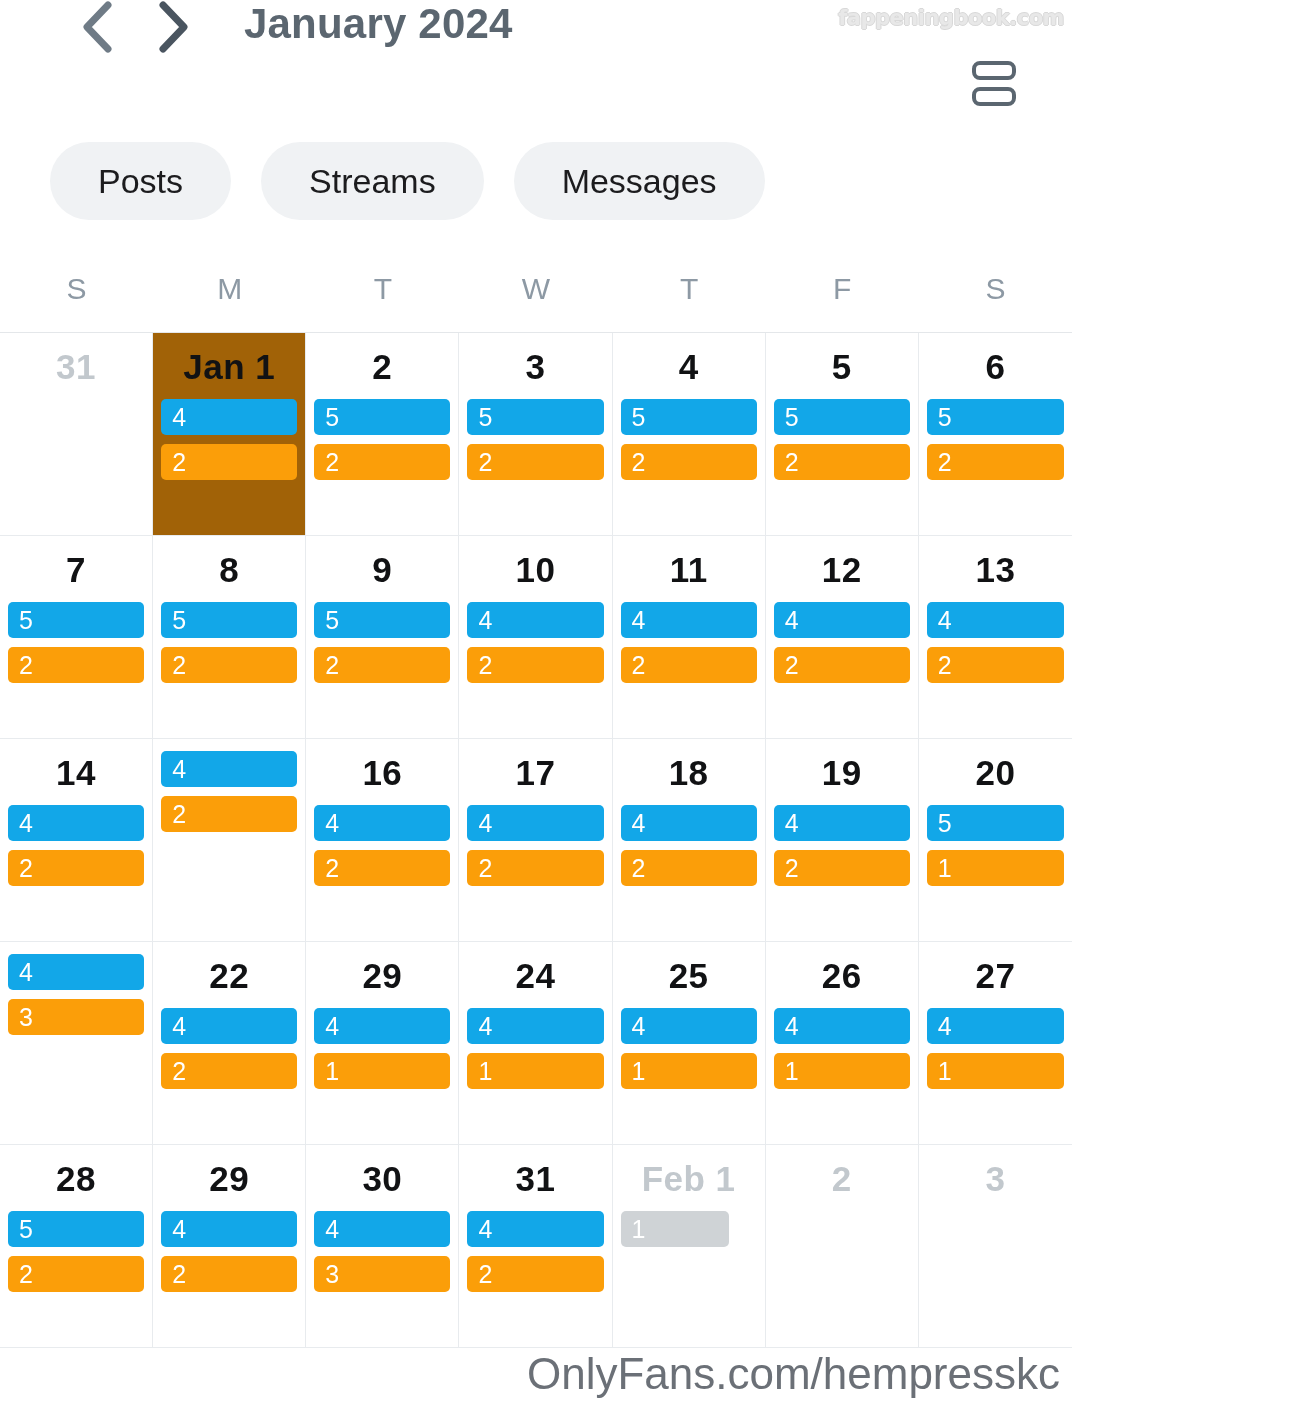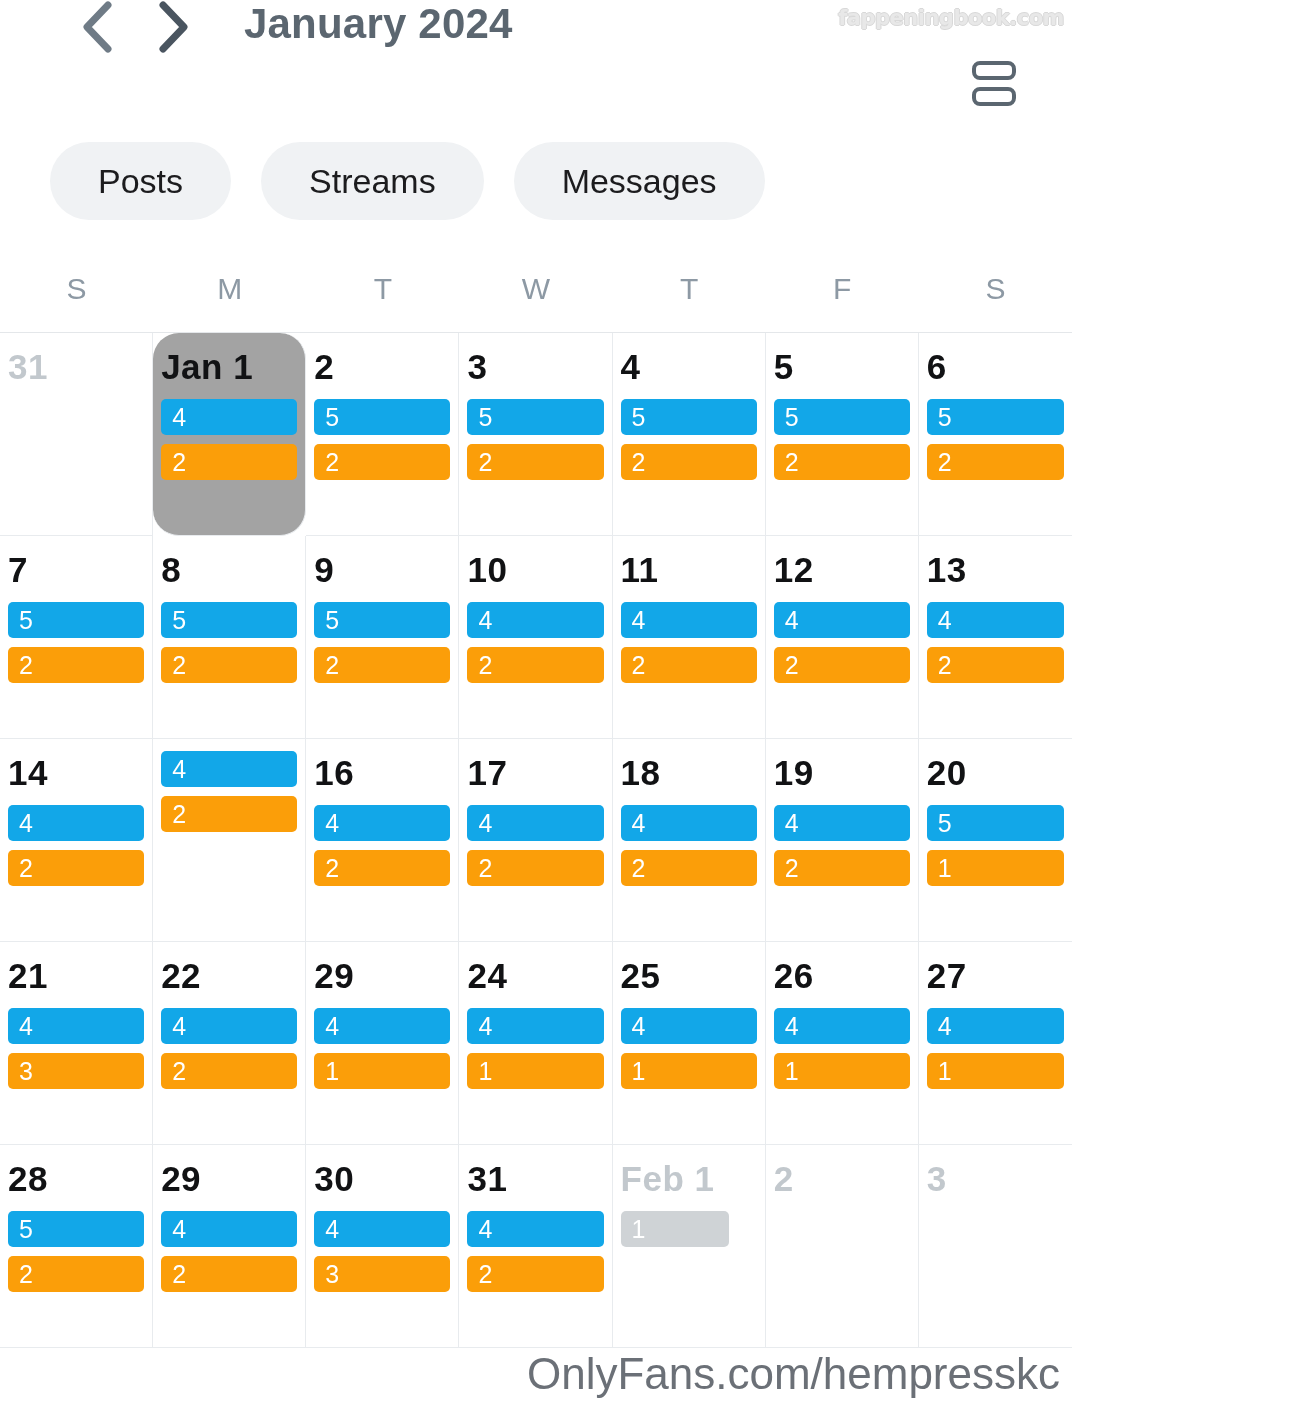--- a/index.html
+++ b/index.html
@@ -119,22 +119,23 @@
     grid-template-columns: repeat(7, 1fr);
   }
   .cell {
     position: relative;
     height: 203px;
     border-right: 1px solid #e8ebee;
     border-bottom: 1px solid #e8ebee;
     padding: 0 8px;
   }
   .cell:nth-child(7n) { border-right: none; }
-  .cell.highlight { background: #a3a3a3; border-radius: 26px; }
+  .cell.highlight { background: #a16207; }
   .daynum {
+    text-align: center;
     font-size: 35px;
     font-weight: bold;
     color: #111214;
     padding-top: 14px;
     letter-spacing: 0.5px;
   }
   .daynum.muted { color: #c2c8cd; font-weight: bold; }
   .bars { margin-top: 12px; }
   .bar {
     height: 36px;
@@ -341,21 +342,20 @@
         </div>
       </div>
       <div class="cell">
         <div class="daynum">20</div>
         <div class="bars">
           <div class="bar blue">5</div>
           <div class="bar orange">1</div>
         </div>
       </div>
       <div class="cell">
-        <div class="daynum">21</div>
         <div class="bars">
           <div class="bar blue">4</div>
           <div class="bar orange">3</div>
         </div>
       </div>
       <div class="cell">
         <div class="daynum">22</div>
         <div class="bars">
           <div class="bar blue">4</div>
           <div class="bar orange">2</div>

